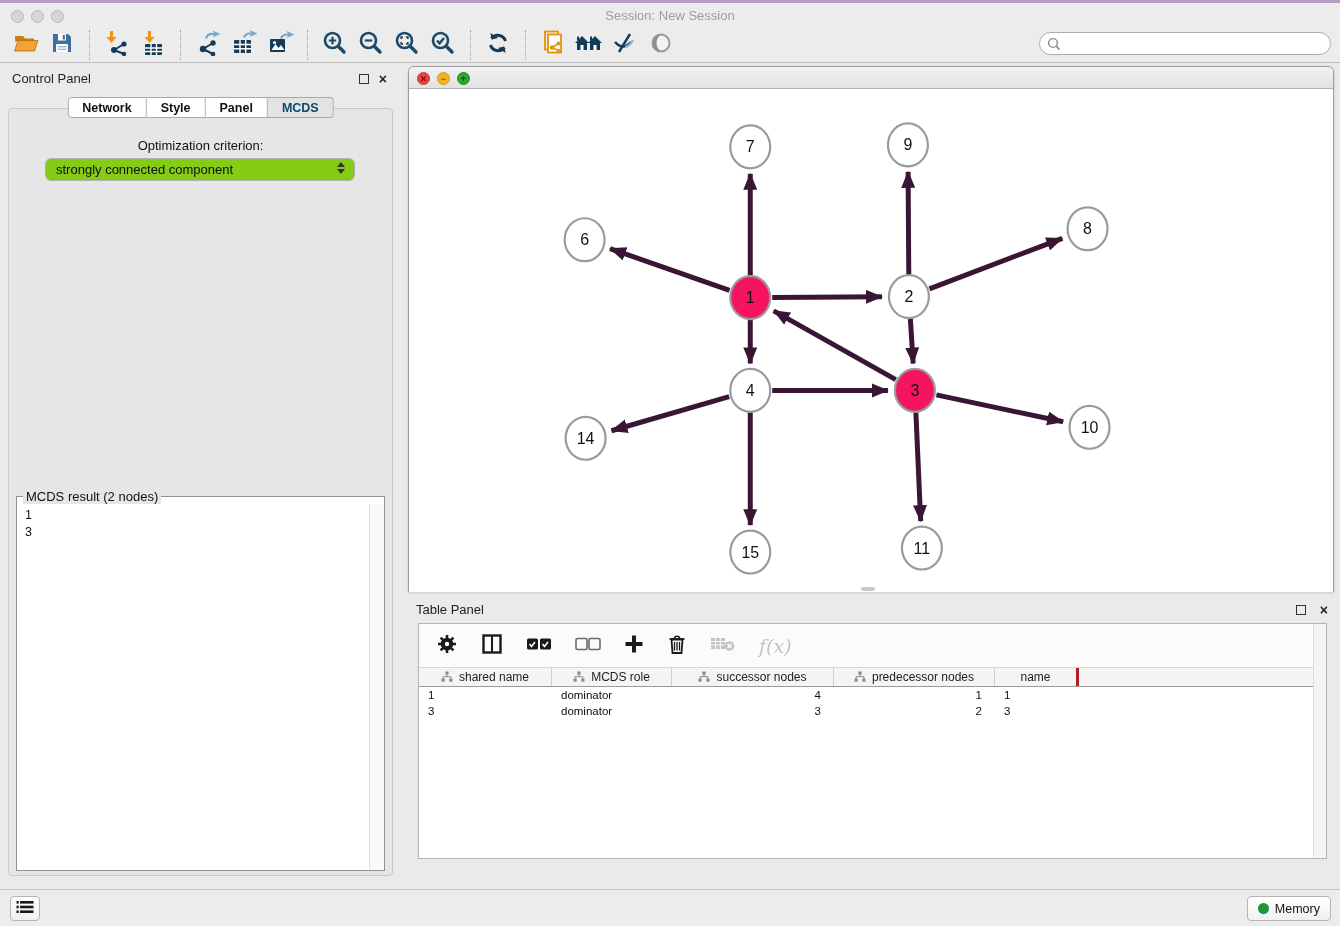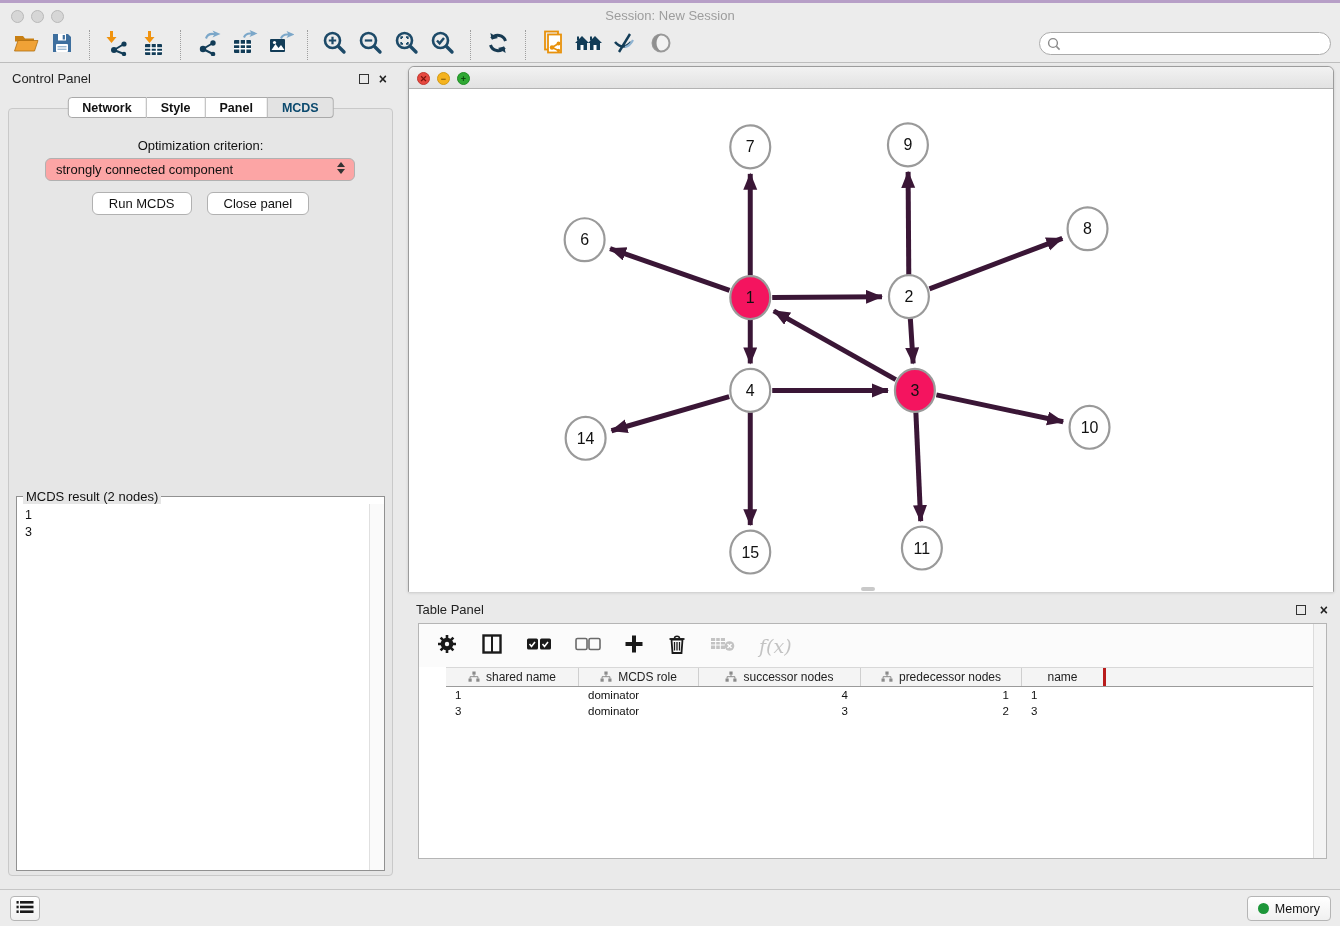--- a/index.html
+++ b/index.html
@@ -42,21 +42,21 @@
     font-size:12.5px; font-weight:600; color:#111; display:flex; align-items:center; }
   .seg:first-child { border-left:1px solid #a9a9a9; border-radius:4px 0 0 4px; }
   .seg:last-child { border-radius:0 4px 4px 0; }
   .seg.sel-gray { background:#e3e3e3; color:#0c4a6e; }
 
   .cp-content { position:absolute; left:4px; right:4px; top:42px; height:768px;
     background:#e6e6e6; border:1px solid #c9c9c9; border-radius:4px; }
   .opt-label { position:absolute; top:29px; left:0; right:0; text-align:center;
     font-size:13px; color:#111; }
   .criterion { position:absolute; top:49px; left:36px; width:310px; height:23px;
-    background:#fca5a5; border:1px solid #b1b1b1; border-radius:6px;
+    background:#84cc16; border:1px solid #b1b1b1; border-radius:6px;
     font-size:13px; color:#111; display:flex; align-items:center; padding-left:10px; }
   .stepper { position:absolute; right:9px; top:3px; display:flex; flex-direction:column; gap:2px; }
   .stepper i { width:0; height:0; border-left:4px solid transparent; border-right:4px solid transparent; display:block; }
   .step-up { border-bottom:5px solid #333; }
   .step-dn { border-top:5px solid #333; }
   .cp-buttons { position:absolute; top:83px; left:0; right:0; display:flex; justify-content:center; gap:15px; }
   .mac-btn { height:23px; padding:0 16px; background:#fff; border:1px solid #b1b1b1;
     border-radius:6px; font-size:13px; color:#111; font-family:"Liberation Sans",sans-serif; }
 
   .mcds-fieldset { position:absolute; left:7px; right:7px; top:380px; height:382px;
@@ -88,21 +88,21 @@
   .table-panel { position:absolute; left:408px; top:597px; width:926px; height:281px; }
   .tp-float { right:28px; } .tp-close { right:6px; }
   .tp-box { position:absolute; left:10px; right:7px; top:26px; height:236px;
     background:#fff; border:1px solid #b5b5b5; }
   .tp-tools { position:absolute; left:0; right:13px; top:0; height:43px; background:#fbfbfb;
     display:flex; align-items:center; gap:23px; padding-left:17px; }
   .tp-tool { background:none; border:none; display:flex; align-items:center; justify-content:center; height:30px; }
   .fx-label { font-family:"DejaVu Serif", serif; font-style:italic; font-size:19px; color:#c3c3c3; }
   .tp-vscroll { position:absolute; right:0; top:0; bottom:0; width:13px; background:#f4f4f4;
     border-left:1px solid #dcdcdc; }
-  .grid { position:absolute; left:0; right:13px; top:43px; bottom:0; overflow:hidden;padding-left:27px; }
+  .grid { position:absolute; left:0; right:13px; top:43px; bottom:0; overflow:hidden; }
   .grid-head { display:flex; height:20px; background:#f4f4f4; border-top:1px solid #d8d8d8;
     border-bottom:1px solid #9a9a9a; }
   .gh-cell { display:flex; align-items:center; justify-content:center; gap:6px;
     font-size:12px; color:#222; border-right:1px solid #cfcfcf; height:100%; }
   .gh-cell:last-child { border-right:3px solid #b91c1c; }
   .grid-row { display:flex; height:16px; font-size:11.5px; color:#111; }
   .g-cell { height:100%; display:flex; align-items:center; }
   .al { justify-content:flex-start; padding-left:9px; }
   .ar { justify-content:flex-end; padding-right:13px; }
   .c0{width:133px} .c1{width:120px} .c2{width:162px} .c3{width:161px} .c4{width:84px}
@@ -302,24 +302,20 @@
       <span class="seg sel-gray">MCDS</span>
     </div>
     <div class="cp-content">
       <div class="opt-label">Optimization criterion:</div>
       <div class="criterion">
         <span>strongly connected component</span>
         <span class="stepper">
             <i class="step-up"></i>
             <i class="step-dn"></i>
           </span>
-      </div>
-      <div class="cp-buttons">
-        <button class="mac-btn">Run MCDS</button>
-        <button class="mac-btn">Close panel</button>
       </div>
       <fieldset class="mcds-fieldset">
         <legend>MCDS result (2 nodes)</legend>
         <div class="mcds-lines">
           <div>1</div>
           <div>3</div>
         </div>
         <div class="mcds-scroll"></div>
       </fieldset>
     </div>

